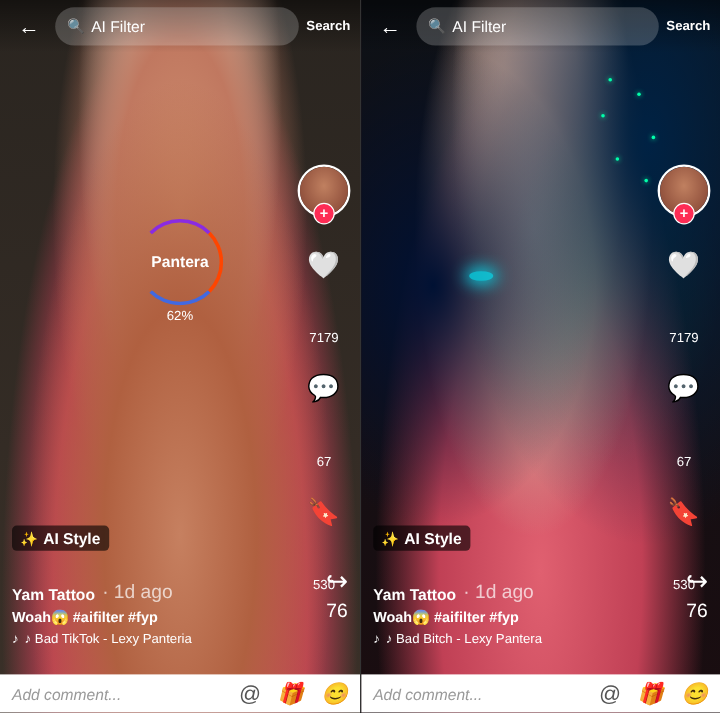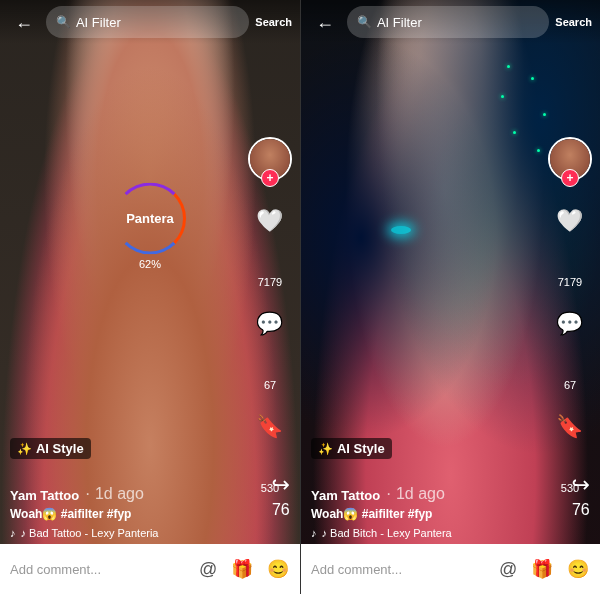--- a/index.html
+++ b/index.html
@@ -343,27 +343,28 @@
       color: white;
       font-size: 16px;
     }
 
     
     .comment-bar {
       position: absolute;
       bottom: 0;
       left: 0;
       right: 0;
-      height: 50px;
+      height: 32px;
       background: #fff;
       display: flex;
       align-items: center;
       padding: 0 10px;
       gap: 22px;
       z-index: 10;
+      font-style: italic;
     }
 
     .comment-input {
       flex: 1;
       color: #999;
       font-size: 13px;
     }
 
     .comment-actions {
       display: flex;
@@ -469,21 +470,21 @@
   </div>
 
   <div class="bottom-info">
     <div class="username-line">
       <span class="username">Yam Tattoo</span>
       <span class="time-ago">· 1d ago</span>
     </div>
     <div class="caption">Woah😱 #aifilter #fyp</div>
     <div class="music-line">
       <span class="music-icon">♪</span>
-      <span>♪ Bad Tattoo - Lexy Panteria</span>
+      <span>♪ Bad TikTok - Lexy Panteria</span>
     </div>
   </div>
 
   <div class="comment-bar">
     <span class="comment-input">Add comment...</span>
     <div class="comment-actions">
       <span class="comment-action-icon">@</span>
       <span class="comment-action-icon">🎁</span>
       <span class="comment-action-icon">😊</span>
     </div>

